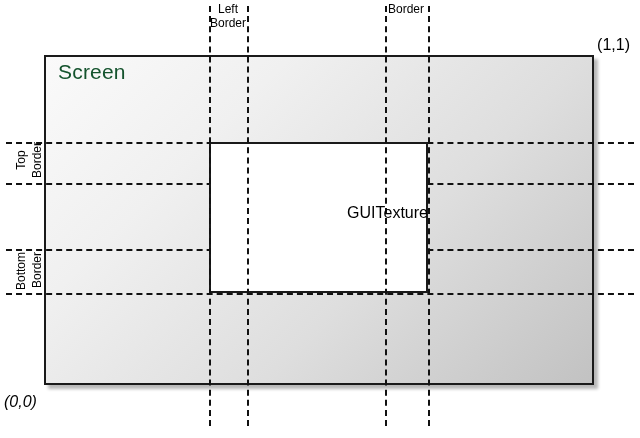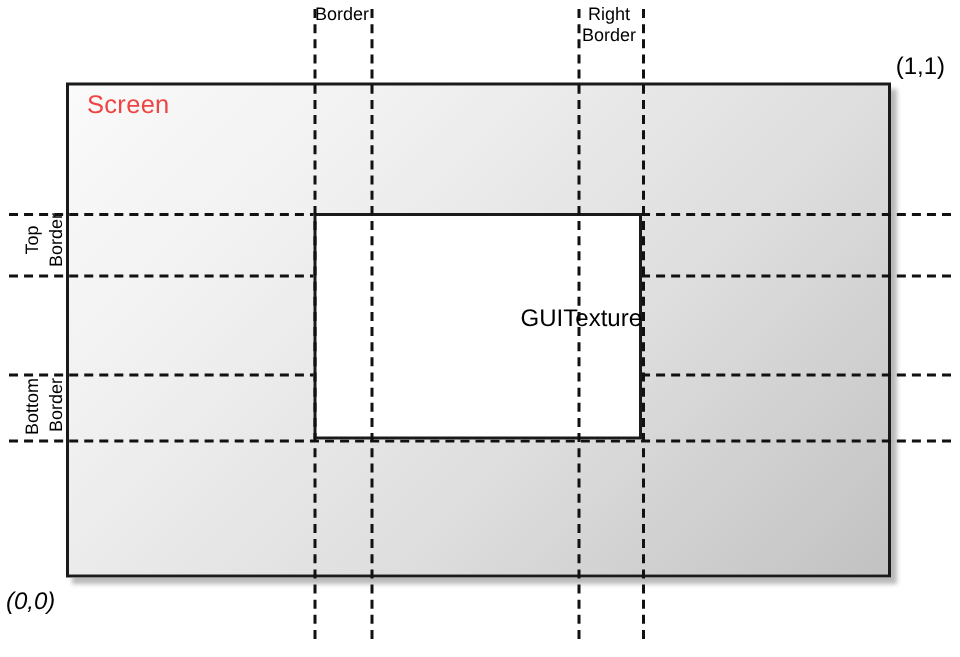--- a/index.html
+++ b/index.html
@@ -26,22 +26,22 @@
     background: linear-gradient(135deg, #fafafa 0%, #f0f0f0 28%, #dedede 62%, #c2c2c2 100%);
     border: 2px solid #1a1a1a;
     box-sizing: border-box;
     box-shadow: 4px 4px 3px rgba(0,0,0,0.28);
   }
 
   .screen-label {
     position: absolute;
     left: 58px;
     top: 60px;
-    font-size: 17px;
-    color: #ef4444;
+    font-size: 21px;
+    color: #14532d;
     letter-spacing: 0.2px;
   }
 
   
   .texture-rect {
     position: absolute;
     left: 209px;
     top: 142px;
     width: 219px;
     height: 151px;
@@ -120,24 +120,24 @@
 
   <div class="vline" style="left:209px;"></div>
   <div class="vline" style="left:247px;"></div>
   <div class="vline" style="left:385px;"></div>
   <div class="vline" style="left:428px;"></div>
 
   <div class="screen-label">Screen</div>
   <div class="texture-label">GUITexture</div>
 
   <div class="top-label" style="left:183px;">
+    <div>Left</div>
     <div>Border</div>
   </div>
   <div class="top-label" style="left:361px;">
-    <div>Right</div>
     <div>Border</div>
   </div>
 
   <div class="side-label" style="left:14px; top:182px; width:44px;">Top</div>
   <div class="side-label" style="left:30px; top:182px; width:44px;">Border</div>
 
   <div class="side-label" style="left:14px; top:295px; width:48px;">Bottom</div>
   <div class="side-label" style="left:30px; top:294px; width:48px;">Border</div>
 
   <div class="corner-label corner-tr">(1,1)</div>

